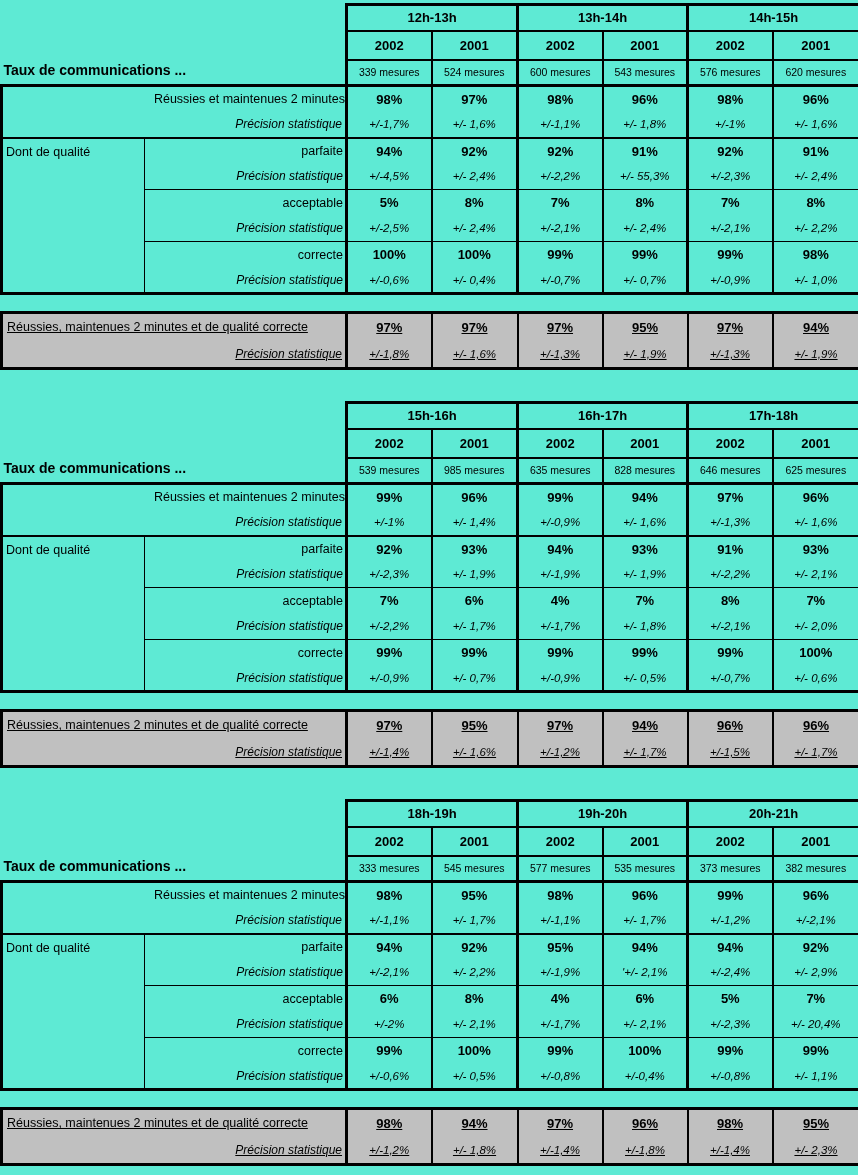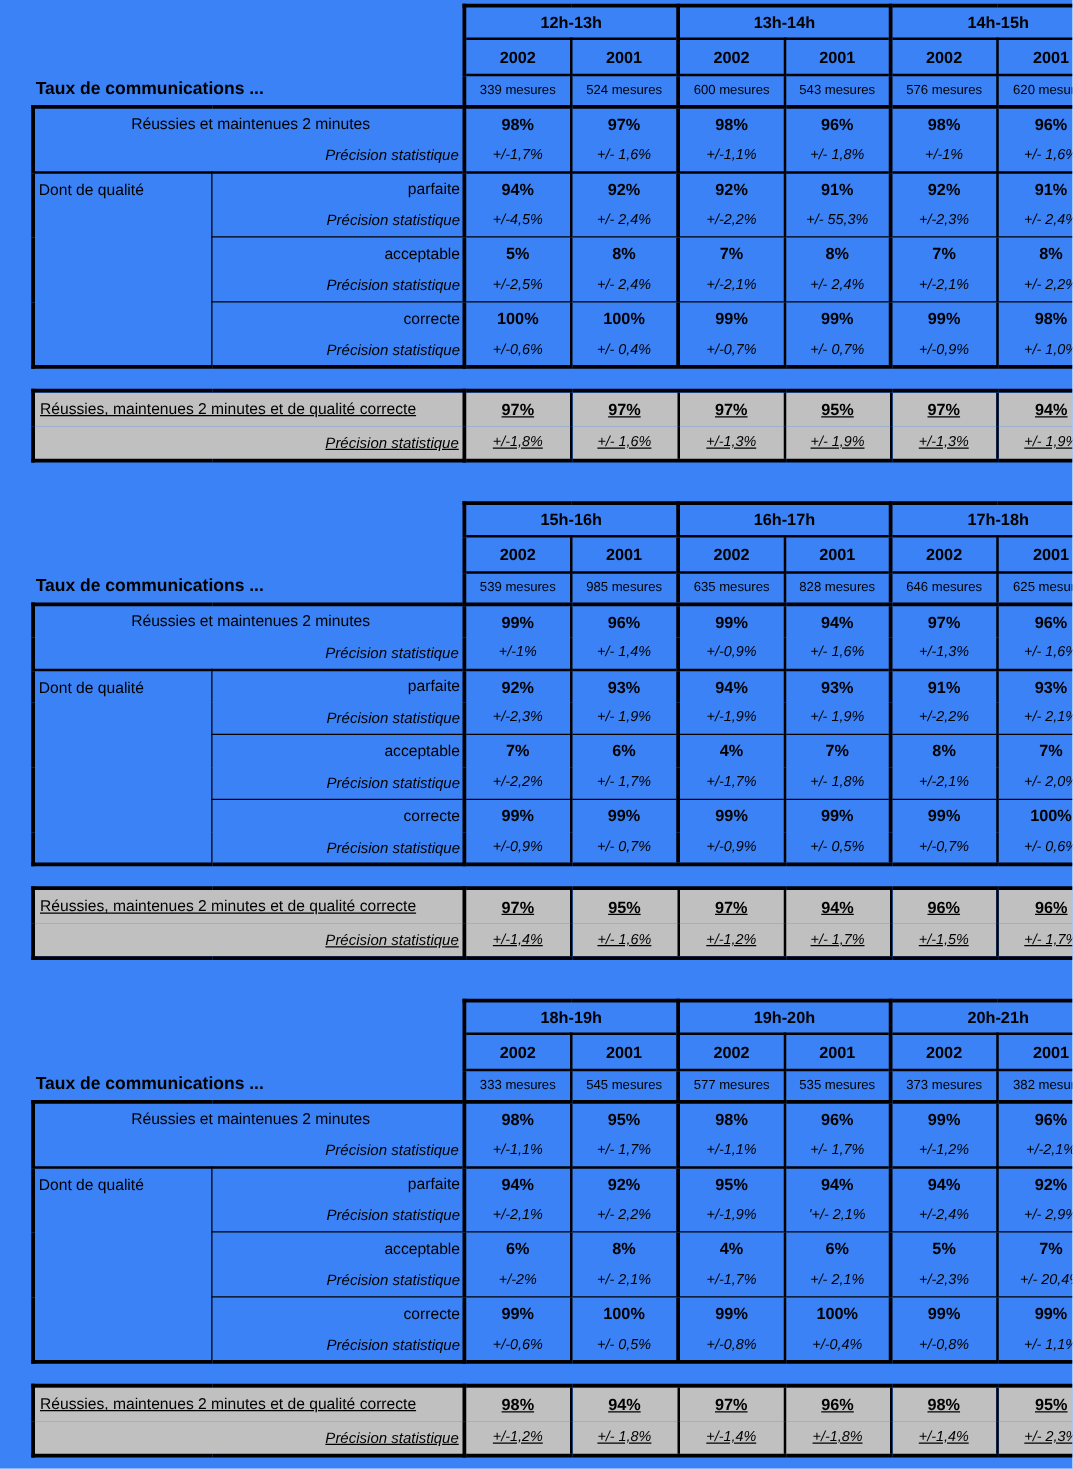--- a/index.html
+++ b/index.html
@@ -20,21 +20,21 @@
   .c-time  { border: 3px solid #000; border-bottom: 2px solid #000; height: 26px;
              font-weight: bold; font-size: 13px; text-align: center; }
   .c-year  { border: 2px solid #000; height: 29px; font-weight: bold; font-size: 13px; text-align: center; }
   .c-mes   { border: 2px solid #000; border-bottom: 3px solid #000; height: 26px;
              font-size: 10.5px; text-align: center; }
   .c-taux  { border: none; font-weight: bold; font-size: 14px; text-align: left;
              vertical-align: bottom; padding: 0 0 6px 2px; }
 
   
   .c-rl  { border-left: 3px solid #000; border-top: 3px solid #000; border-right: 3px solid #000;
-           border-bottom: none; font-size: 12.5px; text-align: center; padding-left: 3px; height: 26px; }
+           border-bottom: none; font-size: 12.5px; text-align: right; padding-left: 3px; height: 26px; }
   .c-rlp { border-left: 3px solid #000; border-right: 3px solid #000; border-top: none;
            font-size: 12px; font-style: italic; text-align: right; padding-right: 3px; height: 26px; }
   .c-q   { border-left: 3px solid #000; border-top: 2px solid #000; border-bottom: 3px solid #000;
            border-right: 1px solid #000; font-size: 12.5px; text-align: left; vertical-align: top;
            padding: 6px 0 0 3px; }
   .c-sl  { border-left: 1px solid #000; border-right: 3px solid #000; border-top: none; border-bottom: none;
            font-size: 12.5px; text-align: right; padding-right: 2px; height: 26px; }
   .c-slp { border-left: 1px solid #000; border-right: 3px solid #000; border-top: none;
            font-size: 12px; font-style: italic; text-align: right; padding-right: 2px; height: 26px; }
 
@@ -61,21 +61,21 @@
           padding-right: 3px; height: 28px; }
   .s-v  { border: 2px solid #000; border-top: 3px solid #000; border-bottom: none;
           font-weight: bold; font-size: 13px; text-align: center; height: 28px; }
   .s-p  { border: 2px solid #000; border-top: none; border-bottom: 3px solid #000;
           font-size: 11.5px; font-style: italic; text-align: center; height: 28px; }
   .gray { background: #c0c0c0; text-decoration: underline; }
 </style>
 </head>
 <body>
 
-<div id="page" style="background: #3b82f6; padding-left: 25px;">
+<div id="page" style="background: #5eead4;">
     <div class="block">
       <table>
         <colgroup>
           <col style="width: 143px;">
           <col style="width: 202px;">
           <col style="width: 85px;">
           <col style="width: 86px;">
           <col style="width: 85px;">
           <col style="width: 85px;">
           <col style="width: 85px;">

